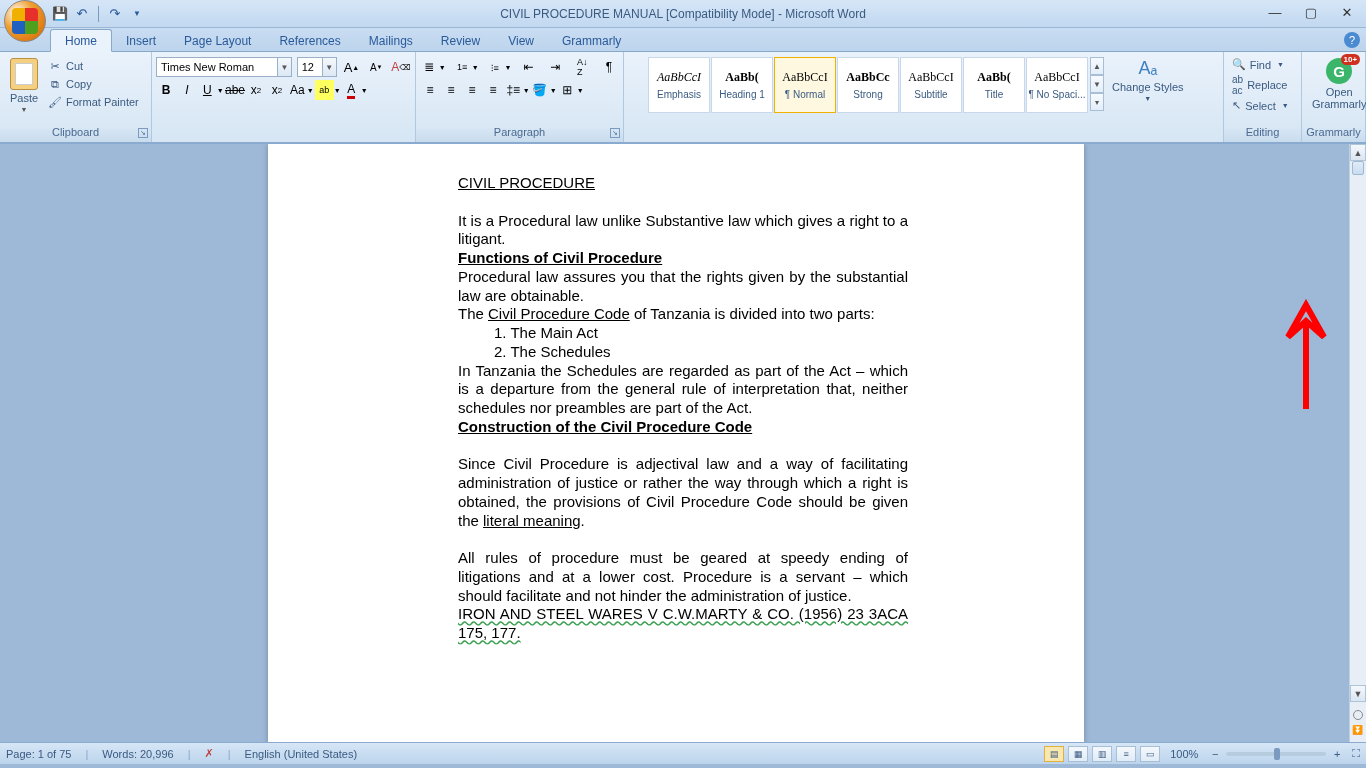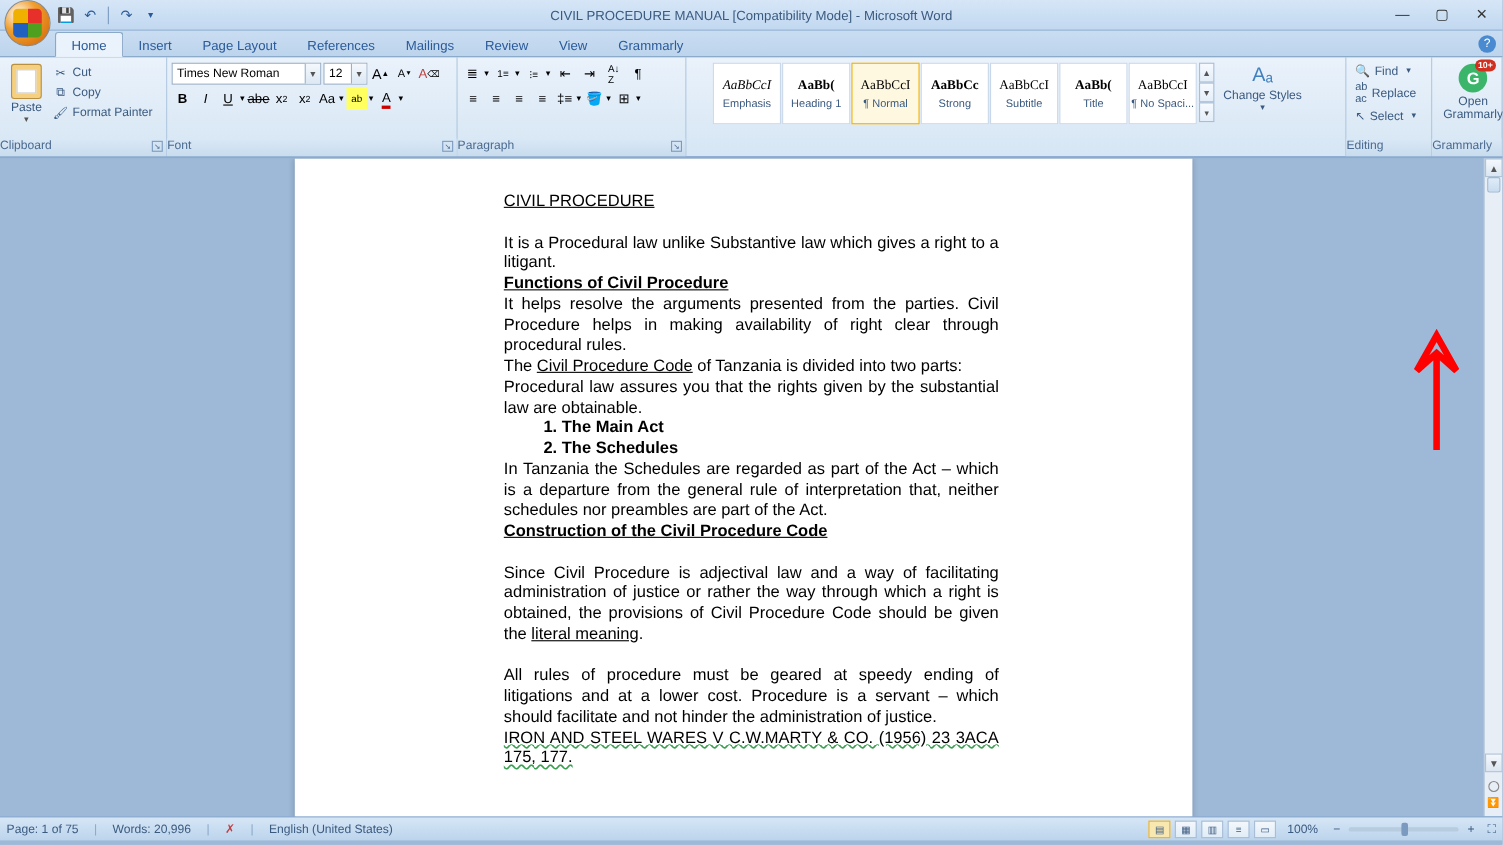--- a/index.html
+++ b/index.html
@@ -19,34 +19,34 @@
 
 .tabs { height: 24px; background: linear-gradient(#c9ddf2,#bcd4ec); display: flex; align-items: flex-end; padding-left: 50px; border-bottom: 1px solid #8aa8c8; position:relative;}
 .tab { padding: 4px 14px 3px; font-size: 12px; color: #2a5a9a; cursor: pointer; }
 .tab.active { background: #eaf2fb; border: 1px solid #8aa8c8; border-bottom: 1px solid #eaf2fb; border-radius: 3px 3px 0 0; color: #2a5a9a; margin-bottom: -1px; }
 .tabs-help { position:absolute; right:6px; top:4px; width:16px; height:16px; border-radius:50%; background:#4a8ad0; color:#fff; font-size:11px; display:flex; align-items:center; justify-content:center;}
 
 
 .ribbon { height: 92px; background: linear-gradient(#eaf2fb,#d6e6f4); display: flex; border-bottom: 2px solid #8aaad0; }
 .group { border-right: 1px solid #b0c8e0; display: flex; flex-direction: column; position: relative; padding: 2px 4px 0;}
 .group-body { flex: 1; display: flex; align-items: flex-start; gap: 2px; }
-.group-label { height: 16px; font-size: 11px; text-align: left; color: #4a6a90; background: linear-gradient(#dae8f6,#c8dced); margin: 0 -4px; position:relative;}
+.group-label { height: 16px; font-size: 11px; text-align: center; color: #4a6a90; background: linear-gradient(#dae8f6,#c8dced); margin: 0 -4px; position:relative;}
 .group-dlg { position:absolute; right:3px; top:2px; width:10px; height:10px; border:1px solid #7a9ac0; font-size:7px; display:flex; align-items:center; justify-content:center; color:#4a6a90;}
 
 
 .paste-big { width: 40px; height: 70px; display:flex; flex-direction:column; align-items:center; justify-content:flex-start; padding-top:4px; gap:2px;}
 .paste-icon { width:28px; height:32px; background: #f4d080; border:1px solid #b89040; border-radius:3px; position:relative;}
 .paste-icon::before { content:''; position:absolute; top:4px; left:4px; right:4px; bottom:4px; background:#fff; border:1px solid #ccc;}
 .clip-small { display:flex; flex-direction:column; gap:2px; padding-top:4px; font-size:11px; color:#3a5a80;}
 .clip-row { display:flex; align-items:center; gap:4px; padding:1px 2px;}
 .mini-icon { width:14px; height:14px; display:inline-flex; align-items:center; justify-content:center; font-size:11px;}
 
 
 .font-col { display:flex; flex-direction:column; gap:3px; padding-top:3px;}
-.font-row1 { display:flex; gap:2px; align-items:center;}
+.font-row1 { display:flex; gap:2px; align-items:center;justify-content:space-between;}
 .font-row2 { display:flex; gap:1px; align-items:center;}
 .combo { height:20px; background:#fff; border:1px solid #9ab0c8; font-size:11px; display:flex; align-items:center; padding:0 4px; position:relative;}
 .combo-dd { position:absolute; right:0; top:0; bottom:0; width:14px; background:linear-gradient(#f4f8fc,#dce8f4); border-left:1px solid #9ab0c8; display:flex; align-items:center; justify-content:center; font-size:8px; color:#555;}
 .fname { width:136px;}
 .fsize { width:40px;}
 .btn-sm { width:20px; height:20px; display:flex; align-items:center; justify-content:center; font-size:12px; border:1px solid transparent;}
 .btn-dd { width:26px; display:flex;}
 .btn-dd .dd { width:8px; font-size:7px; display:flex; align-items:center; justify-content:center;}
 
 
@@ -81,21 +81,21 @@
 
 
 .rs-icons { position:absolute; right:2px; top:0; width:14px;}
 .rs-icons div { width:14px; height:14px; font-size:10px; display:flex; align-items:center; justify-content:center; color:#6080a0;}
 
 
 .doc { font-family: 'Times New Roman', serif; font-size: 15px; color: #000; line-height: 1.25;}
 .doc .title { text-decoration: underline; font-weight:normal;}
 .doc .h { font-weight: bold; text-decoration: underline;}
 .doc p { margin: 0; text-align: justify;}
-.doc .ind { padding-left: 36px; font-weight: bold;}
+.doc .ind { padding-left: 36px;}
 .doc .green-und { text-decoration: underline; text-decoration-color: #3aa050; text-decoration-style: wavy;}
 .doc .link-und { text-decoration: underline;}
 
 
 .status { height: 22px; background: linear-gradient(#d6e6f6,#bcd4ec); border-top:1px solid #8aaad0; display:flex; align-items:center; font-size:11px; color:#3a5a80; padding:0 6px; gap:14px;}
 .status .sep { color:#8aa8c8;}
 .status-right { margin-left:auto; display:flex; align-items:center; gap:4px;}
 .view-btn { width:20px; height:16px; border:1px solid #a8bed6; background:linear-gradient(#f4f8fc,#e0ecf6); display:flex; align-items:center; justify-content:center; font-size:9px;}
 .view-btn.act { background:#f8e8b0; border-color:#e0b040;}
 .zoom-track { width:100px; height:4px; background:#b8cce0; position:relative; border-radius:2px;}
@@ -215,21 +215,20 @@
             </div>
           <div class="btn-dd">
               <span class="btn-sm" style="border:none;">
                 <span style="border-bottom:3px solid #c00;">A</span>
               </span>
               <span class="dd">▼</span>
             </div>
         </div>
       </div>
     </div>
-    <div class="group-label"><span>Font</span><span class="group-dlg">↘</span></div>
   </div>
 
   <div class="group" style="width:208px;">
     <div class="group-body">
       <div class="para-col" style="width:100%;">
         <div class="font-row1">
           <div class="btn-dd">
               <span class="btn-sm" style="border:none;">≣</span>
               <span class="dd">▼</span>
             </div>
@@ -352,23 +351,22 @@
   <div class="rs-icons">
     <div>▤</div>
     <div>⊟</div>
   </div>
   <div class="page">
     <div class="doc">
       <p><span class="title">CIVIL PROCEDURE</span></p>
       <p>&nbsp;</p>
       <p>It is a Procedural law unlike Substantive law which gives a right to a litigant.</p>
       <p><span class="h">Functions of Civil Procedure</span></p>
-      <p>It helps resolve the arguments presented from the parties. Civil Procedure helps in making availability of right clear through procedural rules.</p>
+      <p>Procedural law assures you that the rights given by the substantial law are obtainable.</p>
       <p><span>The </span><span class="link-und">Civil Procedure Code</span><span> of Tanzania is divided into two parts:</span></p>
-      <p>Procedural law assures you that the rights given by the substantial law are obtainable.</p>
       <p class="ind">1.    The Main Act</p>
       <p class="ind">2.    The Schedules</p>
       <p>In Tanzania the Schedules are regarded as part of the Act – which is a departure from the general rule of interpretation that, neither schedules nor preambles are part of the Act.</p>
       <p><span class="h">Construction of the Civil Procedure Code</span></p>
       <p>&nbsp;</p>
       <p><span>Since Civil Procedure is adjectival law and a way of facilitating administration of justice or rather the way through which a right is obtained, the provisions of Civil Procedure Code should be given the </span><span class="link-und">literal meaning</span><span>.</span></p>
       <p>&nbsp;</p>
       <p>All rules of procedure must be geared at speedy ending of litigations and at a lower cost. Procedure is a servant – which should facilitate and not hinder the administration of justice.</p>
       <p><span class="green-und">IRON AND STEEL WARES V C.W.MARTY &amp; CO. (1956) 23 3ACA 175, 177.</span></p>
 

